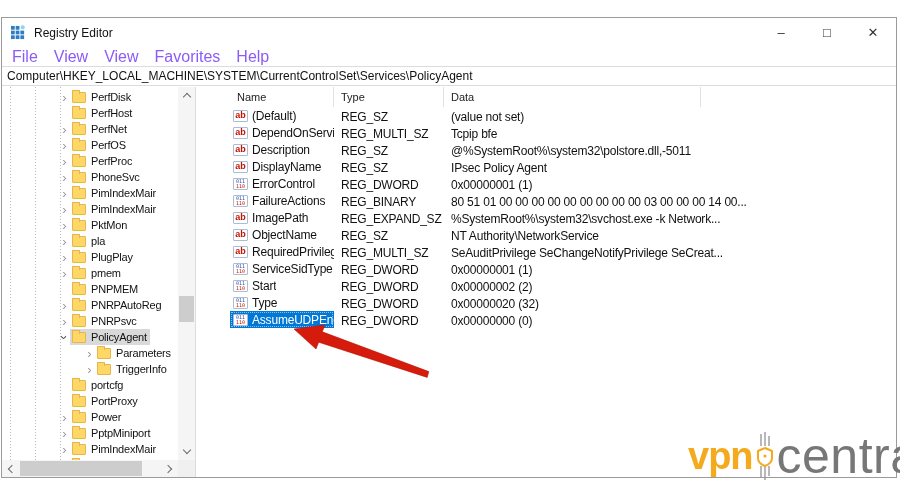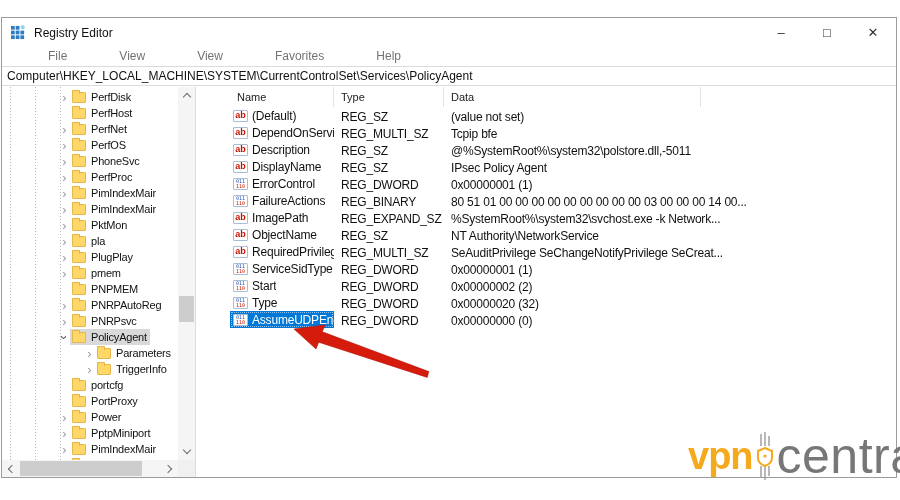--- a/index.html
+++ b/index.html
@@ -10,21 +10,21 @@
   
   .window { position:absolute; left:1px; top:17px; width:896px; height:461px;
             background:#fff; border:1px solid #9b9b9b; }
   .titlebar { position:relative; height:29px; display:flex; align-items:center; background:#fff; }
   .appicon { width:15px; height:15px; margin-left:9px; }
   .titletext { margin-left:8px; font-size:12px; color:#111; }
   .wincontrols { position:absolute; right:0; top:0; height:29px; display:flex; }
   .winbtn { width:46px; height:29px; display:flex; align-items:center; justify-content:center;
             font-size:13px; color:#333; cursor:default; }
   .menubar { height:19px; display:flex; align-items:center; padding-left:2px; }
-  .menuitem { padding:0 8px; font-size:12px; color:#737373; height:19px; line-height:19px;margin-left:36px; }
+  .menuitem { padding:0 8px; font-size:16px; color:#8b5cf6; height:19px; line-height:19px; }
   .addressbar { height:20px; border-top:1px solid #dcdcdc; border-bottom:1px solid #dcdcdc;
                 font-size:12px; color:#111; line-height:18px; padding-left:5px; background:#fff;
                 white-space:nowrap; overflow:hidden; }
 
   
   .main { position:absolute; top:69px; left:0; right:0; bottom:0; display:flex;gap:34px; }
   .treepanel { position:relative; width:194px; border-right:1px solid #dcdcdc; overflow:hidden; background:#fff; }
   .treerows { position:absolute; top:2px; left:0; right:17px; bottom:17px; overflow:hidden; }
   .guide { position:absolute; top:0; bottom:17px; width:1px;
            background-image:linear-gradient(#bbb 1px, transparent 1px); background-size:1px 3px; }
@@ -162,28 +162,28 @@
               <span class="chev right"></span>
               <span class="hl">
                 <span class="folder"></span>
                 <span class="tlabel">PerfOS</span>
               </span>
             </div>
             <div class="trow">
               <span class="chev right"></span>
               <span class="hl">
                 <span class="folder"></span>
+                <span class="tlabel">PerfProc</span>
+              </span>
+            </div>
+            <div class="trow">
+              <span class="chev right"></span>
+              <span class="hl">
+                <span class="folder"></span>
                 <span class="tlabel">PhoneSvc</span>
-              </span>
-            </div>
-            <div class="trow">
-              <span class="chev right"></span>
-              <span class="hl">
-                <span class="folder"></span>
-                <span class="tlabel">PerfProc</span>
               </span>
             </div>
             <div class="trow">
               <span class="chev right"></span>
               <span class="hl">
                 <span class="folder"></span>
                 <span class="tlabel">PimIndexMair</span>
               </span>
             </div>
             <div class="trow">

